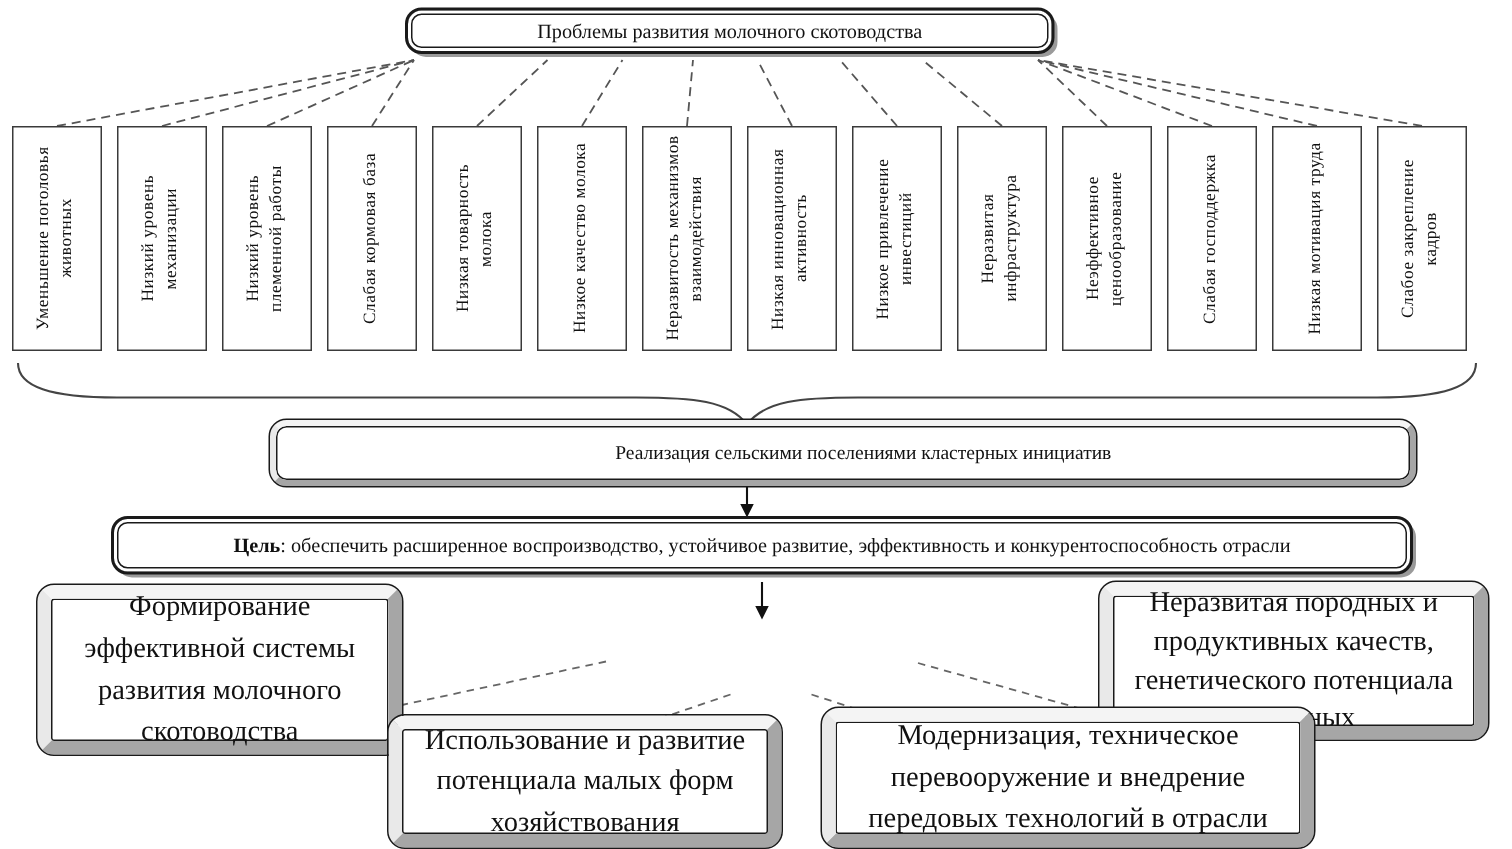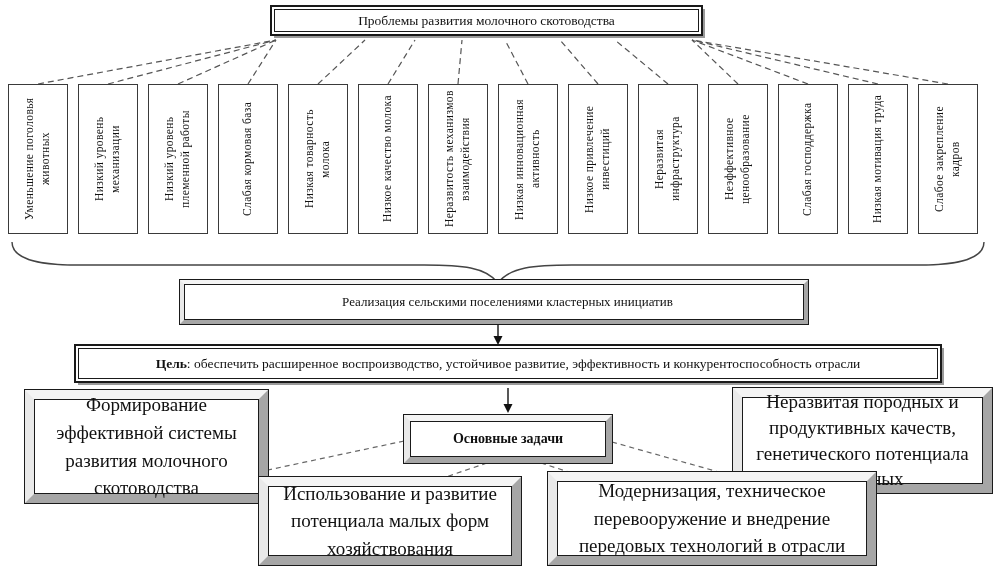--- a/index.html
+++ b/index.html
@@ -1,20 +1,20 @@
 <!DOCTYPE html>
 <html><head>
 <meta charset="utf-8">
 <style>
   html,body { margin:0; padding:0; background:#fff; }
   body { font-family: "Liberation Serif", "DejaVu Serif", serif; color:#111; }
   .canvas { position:relative; width:1008px; height:566px; background:#fff; overflow:hidden; }
   .overlay { position:absolute; left:0; top:0; z-index:1; }
 
-  .abs { position:absolute; z-index:2; box-sizing:border-box; display:flex; align-items:center; justify-content:center; text-align:center; background:#fff; }
+  .abs { position:absolute; z-index:2; box-sizing:border-box; display:flex; align-items:center; justify-content:center; text-align:center; background:#fff;border-radius:11px; }
 
   
   .dbl {
     border:2px solid #1a1a1a;
     box-shadow: 3px 3px 0 -1px #9a9a9a,
                 inset 0 0 0 2px #ffffff,
                 inset 0 0 0 3px #1a1a1a;
     font-size:13.5px;
   }
 
@@ -126,35 +126,32 @@
         <span class="vtext">Слабая господдержка</span>
       </div>
     <div class="pbox">
         <span class="vtext">Низкая мотивация труда</span>
       </div>
     <div class="pbox">
         <span class="vtext">Слабое закрепление кадров</span>
       </div>
   </div>
 
-  <div class="abs box3d bev4" style="left:180px; top:280px; width:628px; height:44px; font-size:13px;padding-left:27px;">
+  <div class="abs box3d bev4" style="left:180px; top:280px; width:764px; height:44px; font-size:13px;padding-left:27px;">
     <span class="pad">Реализация сельскими поселениями кластерных инициатив</span>
   </div>
 
   <div class="abs dbl" style="left:74px; top:344px; width:868px; height:39px;">
     <span class="pad"><b>Цель</b><span>: обеспечить расширенное воспроизводство, устойчивое развитие,  эффективность  и конкурентоспособность отрасли</span></span>
   </div>
 
   <div class="abs box3d bev9" style="left:25px; top:390px; width:243px; height:113px;">
     <span class="pad">Формирование  эффективной системы  развития молочного скотоводства</span>
   </div>
 
-  <div class="abs box3d bev6" style="left:404px; top:415px; width:208px; height:48px; font-weight:bold; font-size:14px;">
-    <span class="pad">Основные задачи</span>
-  </div>
 
   <div class="abs box3d bev9" style="left:733px; top:388px; width:259px; height:105px; line-height:1.35;">
     <span class="pad">Неразвитая породных и продуктивных качеств, генетического потенциала животных</span>
   </div>
 
   <div class="abs box3d bev9" style="left:259px; top:477px; width:262px; height:88px;align-items:center;">
     <span class="pad">Использование и развитие потенциала малых форм хозяйствования</span>
   </div>
 
   <div class="abs box3d bev9" style="left:521px; top:472px; width:328px; height:93px;margin-left:27px;">

